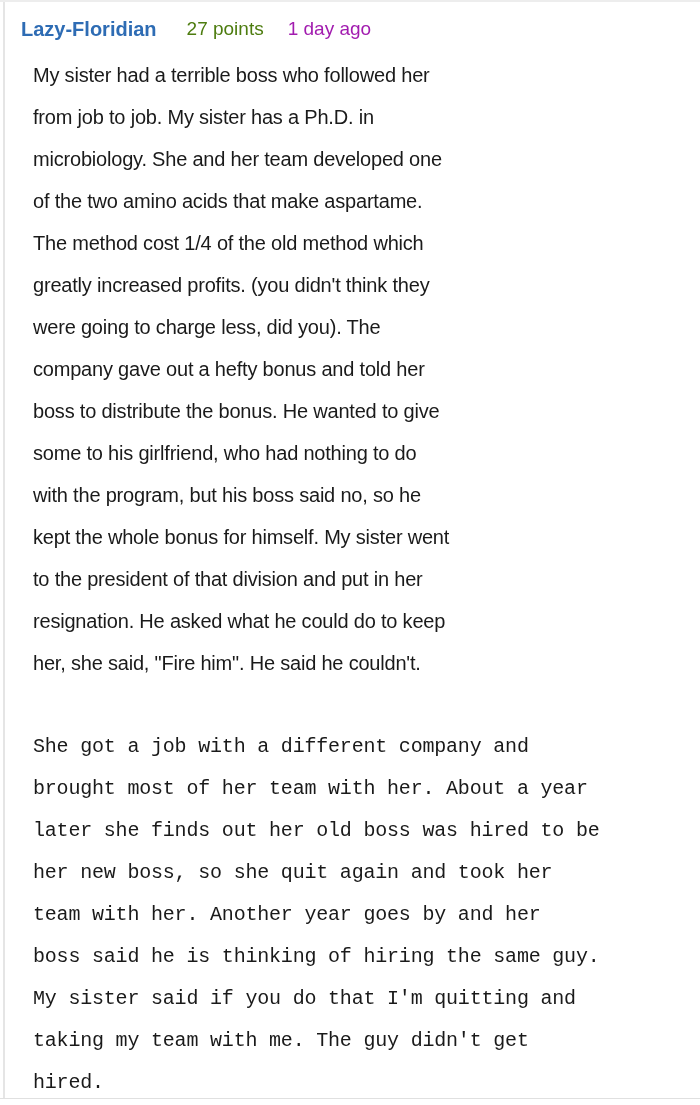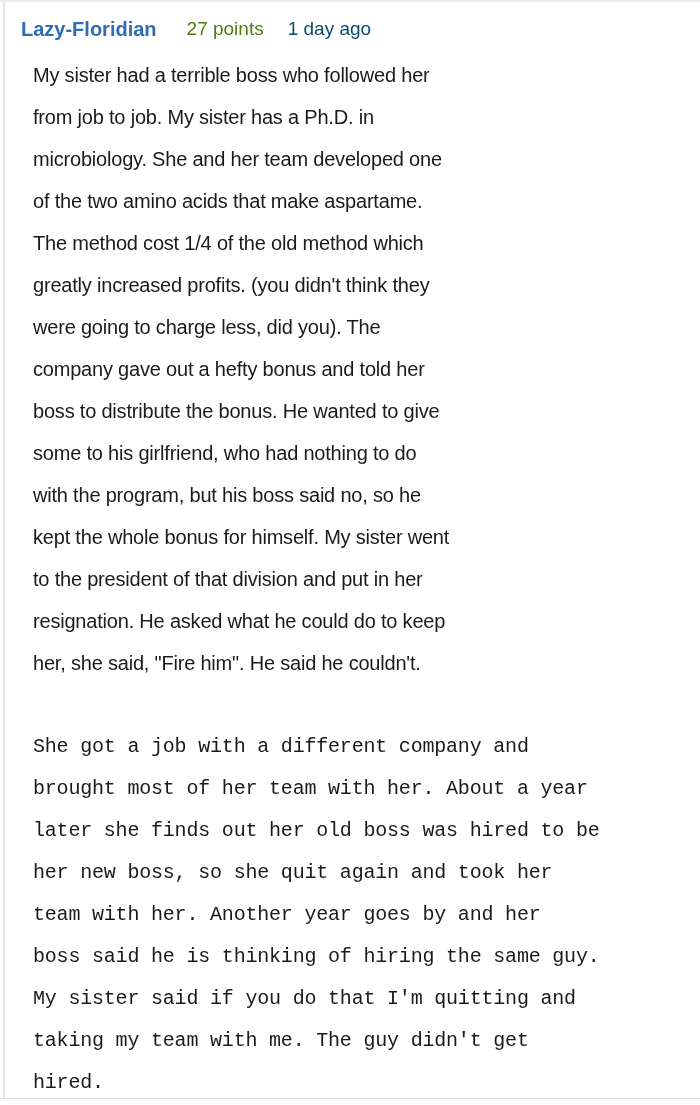--- a/index.html
+++ b/index.html
@@ -50,21 +50,21 @@
     font-size: 20px;
     text-decoration: none;
     cursor: pointer;
   }
   .points {
     color: #4d7c0f;
     font-size: 19px;
     margin-left: 30px;
   }
   .timestamp {
-    color: #0c4a6e;
+    color: #a21caf;
     font-size: 19px;
     margin-left: 24px;
   }
   .comment-body p {
     margin: 12px;
     font-size: 20px;
     line-height: 42px;
     color: #1a1a1a;
     letter-spacing: -0.2px;
     white-space: pre-line;

